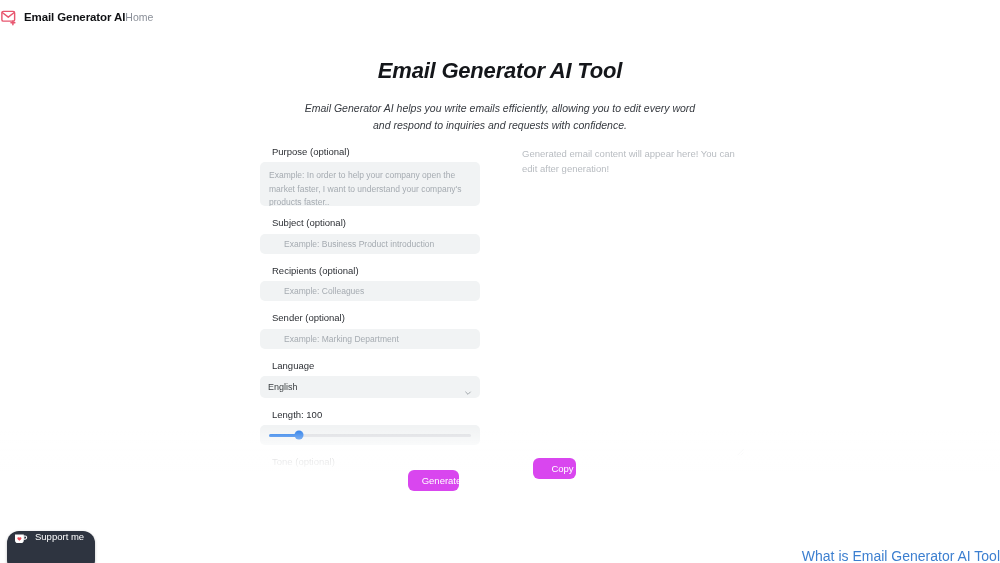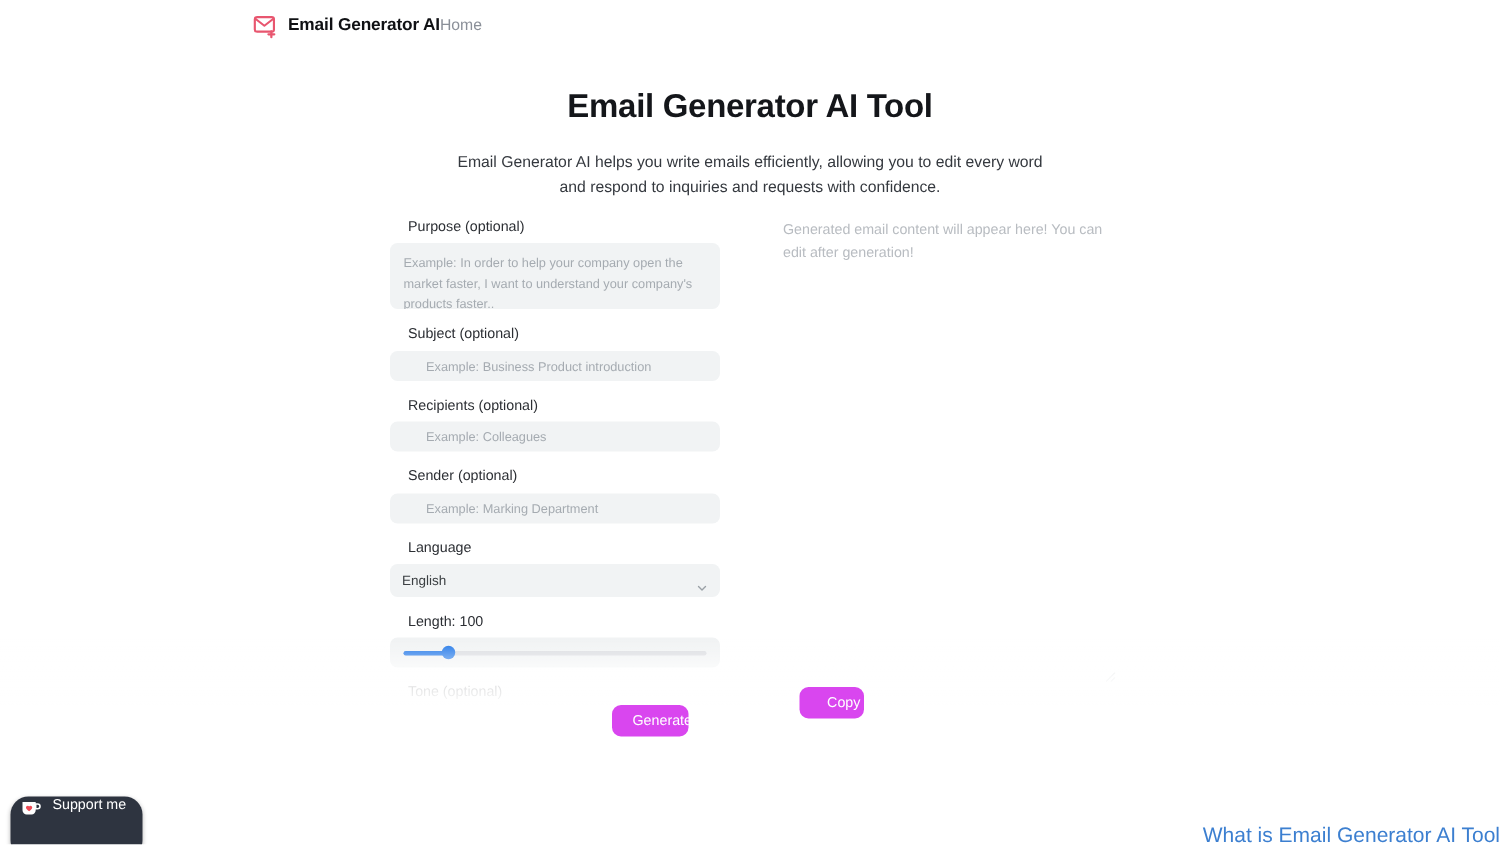--- a/index.html
+++ b/index.html
@@ -23,21 +23,20 @@
 
   
   .site-header {
     position: absolute;
     top: 0; left: 0;
     width: 1000px;
     height: 33px;
     background: #ffffff;
     display: flex;
     align-items: center;
-    padding-left: 168px;
     z-index: 30;
   }
   .brand {
     display: flex;
     align-items: center;
     gap: 6px;
     text-decoration: none;
   }
   .brand-icon {
     width: 18px;
@@ -63,20 +62,21 @@
     white-space: nowrap;
   }
 
   
   .hero {
     position: absolute;
     top: 58px;
     left: 0;
     width: 1000px;
     text-align: center;
+    font-style: italic;
   }
   .hero-title {
     font-size: 22px;
     font-weight: bold;
     color: #14161a;
     letter-spacing: -0.2px;
     line-height: 1.2;
   }
   .hero-sub {
     margin: 16px auto 0;

